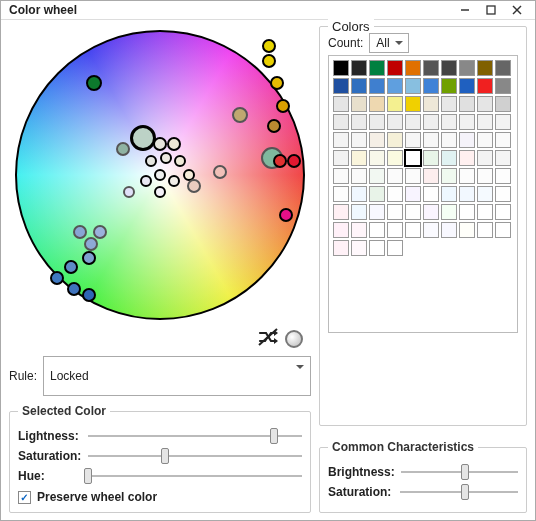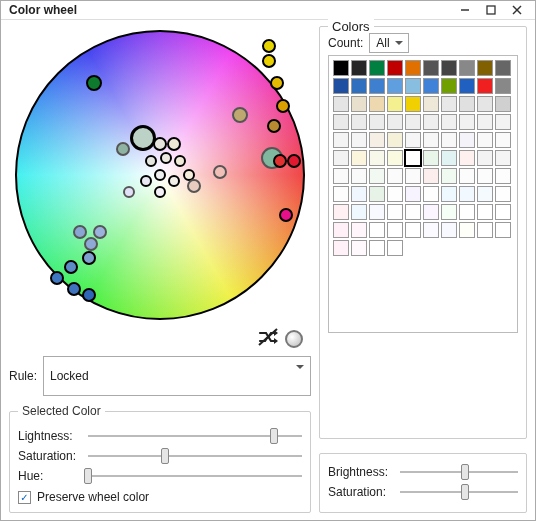--- a/index.html
+++ b/index.html
@@ -101,20 +101,21 @@
     position: absolute;
     right: 6px; top: 8px;
     border: 4px solid transparent;
     border-top-color: #555;
   }
   fieldset.group {
     border: 1px solid #ccc;
     border-radius: 2px;
     margin: 8px 0 0 0;
     padding: 6px 8px 8px 8px;
+    font-weight: bold;
   }
   fieldset.group legend { font-size: 12px; color: #333; padding: 0 4px; }
   .slider-row {
     display: flex;
     align-items: center;
     gap: 6px;
     margin: 4px 0;
   }
   .slider-row label { flex: 0 0 64px; }
   .slider {
@@ -413,20 +414,21 @@
               <div class="swatch" style="background: rgb(255, 255, 255);"></div>
               <div class="swatch" style="background: rgb(255, 241, 247);"></div>
               <div class="swatch" style="background: rgb(255, 248, 252);"></div>
               <div class="swatch" style="background: rgb(255, 255, 255);"></div>
               <div class="swatch" style="background: rgb(255, 255, 255);"></div>
             </div>
         </div>
       </div>
 
       <fieldset class="group tight">
+        <legend>Common Characteristics</legend>
         <div class="slider-row">
           <label>Brightness:</label>
           <div class="slider">
               <div class="track"></div>
               <div class="thumb" style="left: 55%;"></div>
             </div>
         </div>
         <div class="slider-row">
           <label>Saturation:</label>
           <div class="slider">

